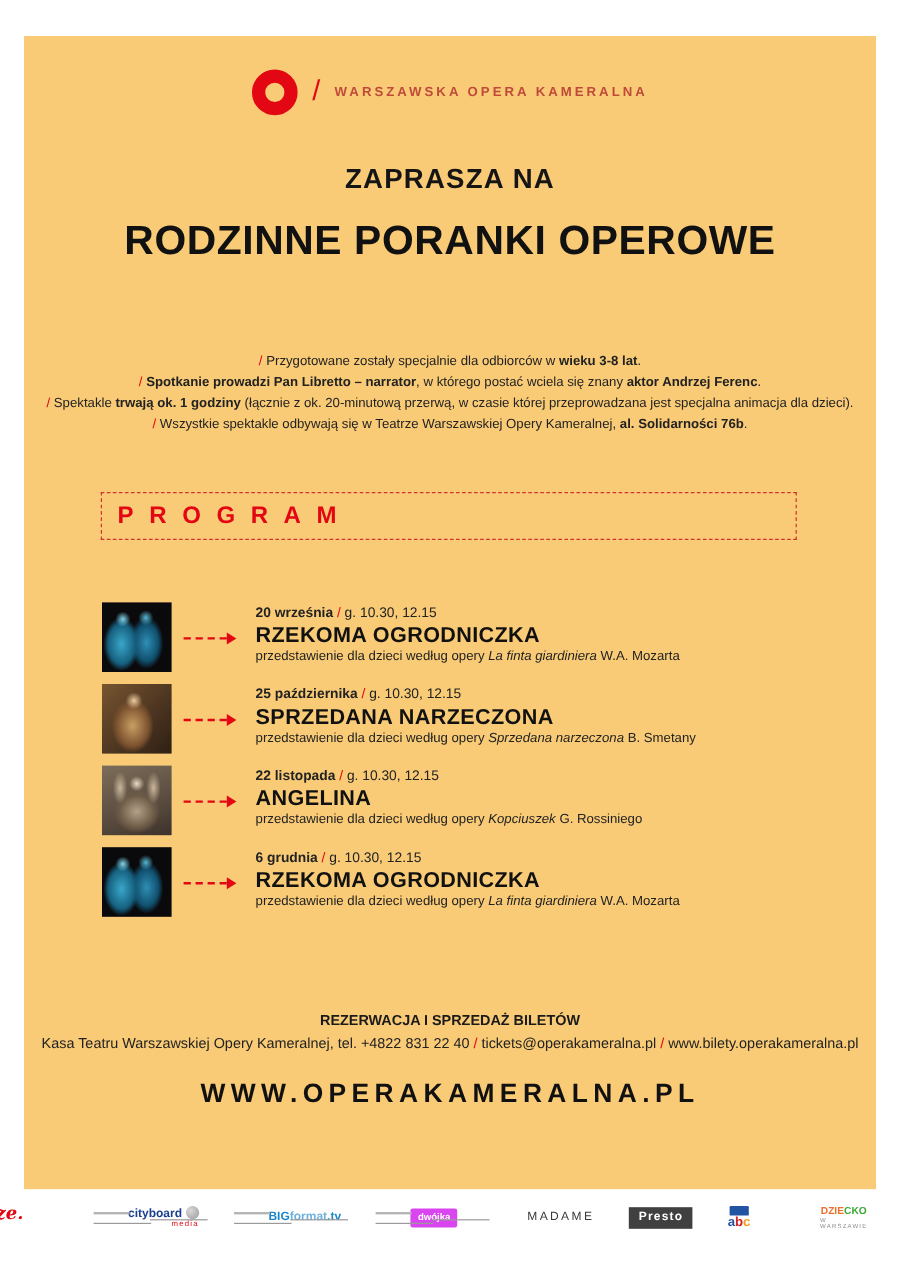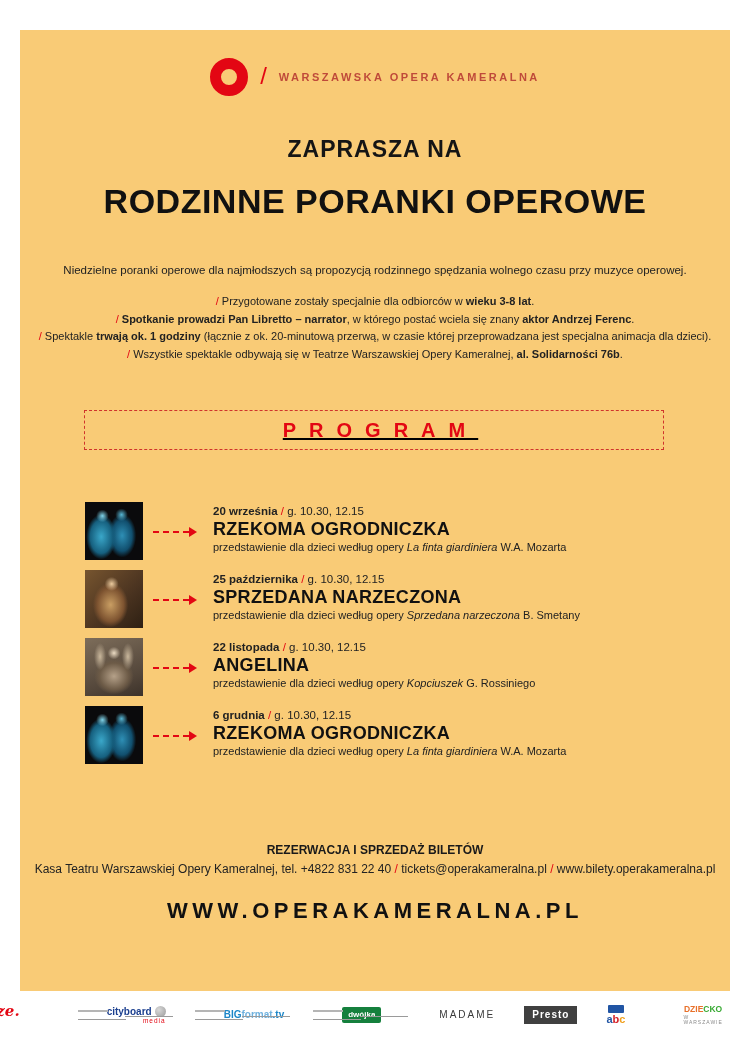--- a/index.html
+++ b/index.html
@@ -17,21 +17,21 @@
   .title{position:absolute;top:152px;left:0;width:100%;text-align:center;font-size:34px;font-weight:700;letter-spacing:0.5px;color:#111;margin:0;}
 
   .lead{position:absolute;top:234px;left:25px;width:660px;text-align:center;font-size:11.5px;color:#222;margin:0;}
   .bullets{position:absolute;top:264px;left:15px;width:680px;text-align:center;font-size:11px;color:#222;}
   .bullets p{margin:0 0 3px 0;line-height:14.5px;}
   .red{color:#e30613;}
   .b{font-weight:700;}
   .i{font-style:italic;}
 
   
-  .program-box{position:absolute;top:380px;left:64px;width:578px;height:38px;border:1px dashed #d0342c;display:flex;align-items:center;justify-content:center;text-decoration:underline;}
+  .program-box{position:absolute;top:380px;left:64px;width:578px;height:38px;border:1px dashed #d0342c;display:flex;align-items:center;}
   .program-box span{color:#e30613;font-size:20px;font-weight:700;letter-spacing:13px;padding-left:13px;}
 
   
   .entries{position:absolute;top:472px;left:65px;width:600px;}
   .entry{display:flex;align-items:flex-start;margin-bottom:10px;height:58px;}
   .thumb{width:58px;height:58px;flex:0 0 58px;}
   .thumb.blue-puppets{background:
     radial-gradient(9px 9px at 30% 24%, #7fd4ea 0%, rgba(0,0,0,0) 70%),
     radial-gradient(9px 9px at 63% 22%, #56b6d4 0%, rgba(0,0,0,0) 70%),
     radial-gradient(20px 30px at 28% 60%, #3aa7c9 0%, #16607f 55%, rgba(0,0,0,0) 75%),
@@ -67,21 +67,21 @@
   .psub{font-size:5.5px;color:#999;letter-spacing:1px;margin-top:2px;}
   .mazowsze .plabel{font-family:"DejaVu Serif",serif;font-style:italic;font-weight:700;font-size:15px;}
   .graylines{width:50px;height:11px;background:repeating-linear-gradient(#a7a7a7 0 1.5px,rgba(0,0,0,0) 1.5px 4.5px);opacity:.75;}
   .grayarrow{width:54px;height:10px;position:relative;}
   .grayarrow::before{content:"";position:absolute;left:0;top:0;width:30px;height:2px;background:#b5b5b5;}
   .grayarrow::after{content:"";position:absolute;left:0;bottom:0;width:48px;height:1px;background:#9a9a9a;box-shadow:47px -3px 0 0 #9a9a9a;}
   .cityboard .plabel{font-size:10px;font-weight:700;}
   .cityboard .plabel::after{content:"";display:inline-block;width:11px;height:11px;border-radius:50%;background:radial-gradient(circle at 35% 35%,#d9d9d9,#9a9a9a);margin-left:3px;vertical-align:-2px;}
   .cityboard .psub{color:#e30613;font-size:6.5px;margin-top:1px;align-self:flex-end;}
   .bigformat .plabel{font-size:10px;font-weight:700;}
-  .dwojka{background:#15803d;border-radius:2px;padding:4px 6px;}
+  .dwojka{background:#d946ef;border-radius:2px;padding:4px 6px;}
   .dwojka .plabel{font-size:8px;font-weight:700;}
   .redlines{width:26px;height:12px;background:repeating-linear-gradient(#d0342c 0 2px,rgba(0,0,0,0) 2px 4.5px);opacity:.8;}
   .madame .plabel{font-size:10px;font-weight:500;letter-spacing:2px;}
   .presto{background:#404040;padding:4px 8px;}
   .presto .plabel{font-size:10px;font-weight:700;letter-spacing:1px;}
   .tvpabc::before{content:"";width:16px;height:8px;background:#2155a4;border-radius:1px;margin-bottom:1px;}
   .tvpabc .plabel{font-size:11px;font-weight:700;}
   .orangescript{width:38px;height:10px;border-radius:5px;background:repeating-linear-gradient(100deg,#f7941d 0 5px,rgba(0,0,0,0) 5px 8px);opacity:.85;}
   .dziecko .plabel{font-size:8.5px;font-weight:700;}
   .dziecko .psub{color:#8a8a8a;font-size:5px;}
@@ -98,21 +98,20 @@
 
     <div class="logo-row">
       <span class="logo-o"></span>
       <span class="logo-slash">/</span>
       <span class="logo-text">WARSZAWSKA OPERA KAMERALNA</span>
     </div>
 
     <div class="invite">ZAPRASZA NA</div>
     <h1 class="title">RODZINNE PORANKI OPEROWE</h1>
 
-    <p class="lead">Niedzielne poranki operowe dla najmłodszych są propozycją rodzinnego spędzania wolnego czasu przy muzyce operowej.</p>
     <div class="bullets" id="bullets">
         <p><span class="red">/ </span><span>Przygotowane zostały specjalnie dla odbiorców w </span><span class="b">wieku 3-8 lat</span><span>.</span></p>
         <p><span class="red">/ </span><span class="b">Spotkanie prowadzi Pan Libretto – narrator</span><span>, w którego postać wciela się znany </span><span class="b">aktor Andrzej Ferenc</span><span>.</span></p>
         <p><span class="red">/ </span><span>Spektakle </span><span class="b">trwają ok. 1 godziny</span><span> (łącznie z ok. 20-minutową przerwą, w czasie której przeprowadzana jest specjalna animacja dla dzieci).</span></p>
         <p><span class="red">/ </span><span>Wszystkie spektakle odbywają się w Teatrze Warszawskiej Opery Kameralnej, </span><span class="b">al. Solidarności 76b</span><span>.</span></p>
       </div>
 
     <div class="program-box">
       <span>PROGRAM</span>
     </div>

